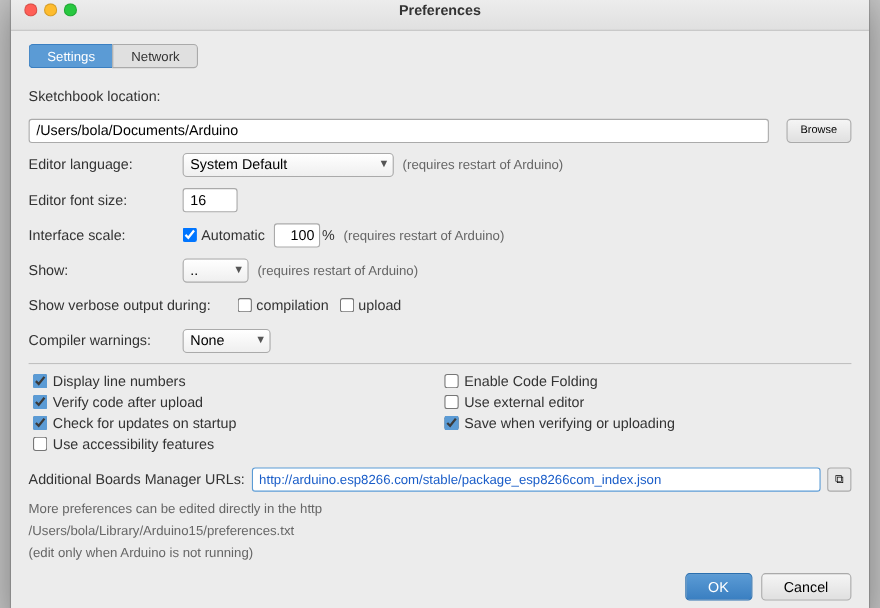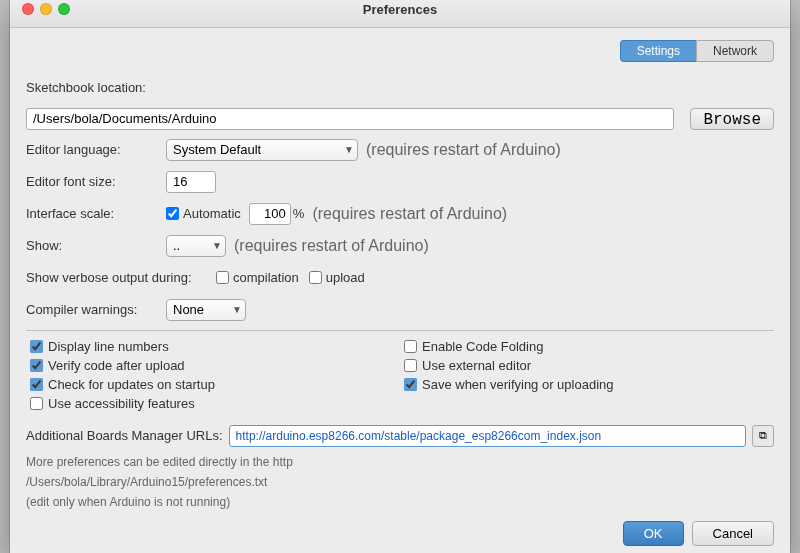--- a/index.html
+++ b/index.html
@@ -50,21 +50,21 @@
     .titlebar-title {
       font-size: 13px;
       font-weight: 600;
       color: #333;
     }
     .content {
       padding: 12px 16px 16px 16px;
     }
     .tabs {
       display: flex;
-      justify-content: flex-end;
+      justify-content: flex-start;
       margin-bottom: 14px;
     }
     .tab-btn {
       padding: 3px 16px;
       font-size: 12px;
       border: 1px solid #aaa;
       background: #e0e0e0;
       cursor: pointer;
       color: #333;
     }
@@ -98,26 +98,25 @@
       background: white;
       height: 22px;
     }
     .text-input.full { flex: 1; }
     .text-input.small { width: 50px; }
     .browse-btn {
       padding: 2px 12px;
       background: linear-gradient(to bottom, #f5f5f5, #e0e0e0);
       border: 1px solid #aaa;
       border-radius: 4px;
-      font-size: 16px;
+      font-size: 10px;
       cursor: pointer;
       height: 22px;
       margin-left: 8px;
       white-space: nowrap;
-      font-family: Liberation Mono, monospace;
     }
     .select-wrapper {
       position: relative;
       display: inline-flex;
       align-items: center;
     }
     .select-input {
       appearance: none;
       -webkit-appearance: none;
       border: 1px solid #aaa;
@@ -130,21 +129,21 @@
     }
     .select-arrow {
       position: absolute;
       right: 4px;
       pointer-events: none;
       font-size: 10px;
       color: #555;
     }
     .requires-restart {
       color: #666;
-      font-size: 16px;
+      font-size: 12px;
       margin-left: 8px;
     }
     .checkbox-row {
       display: flex;
       align-items: center;
       gap: 5px;
       margin-bottom: 4px;
     }
     .checkbox-row input[type=checkbox] {
       width: 13px;

